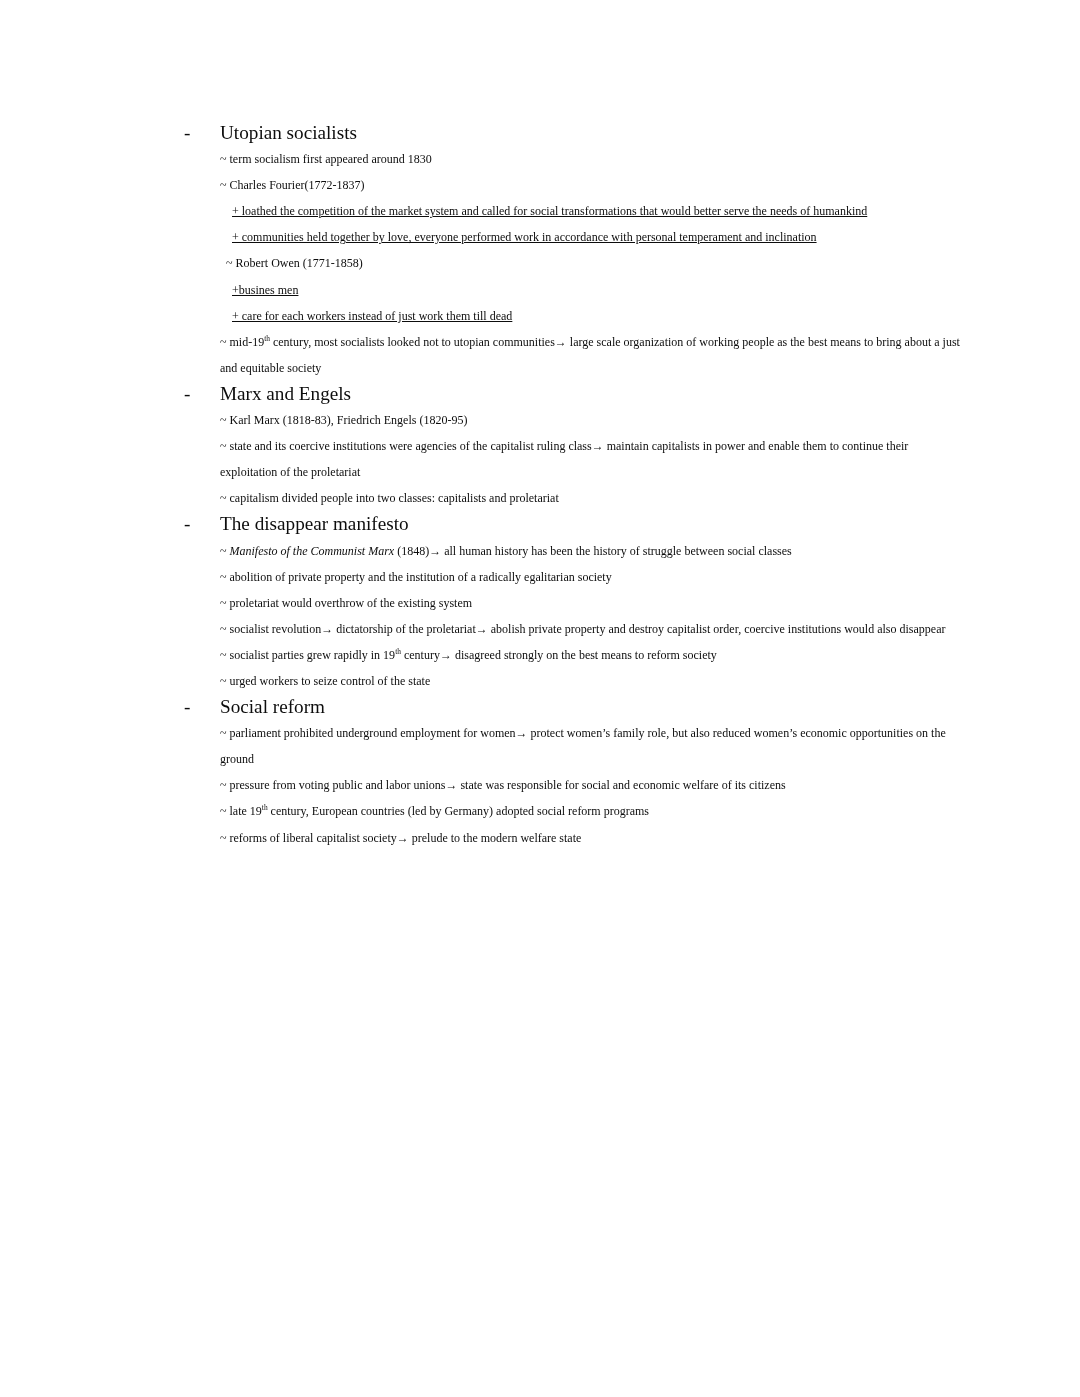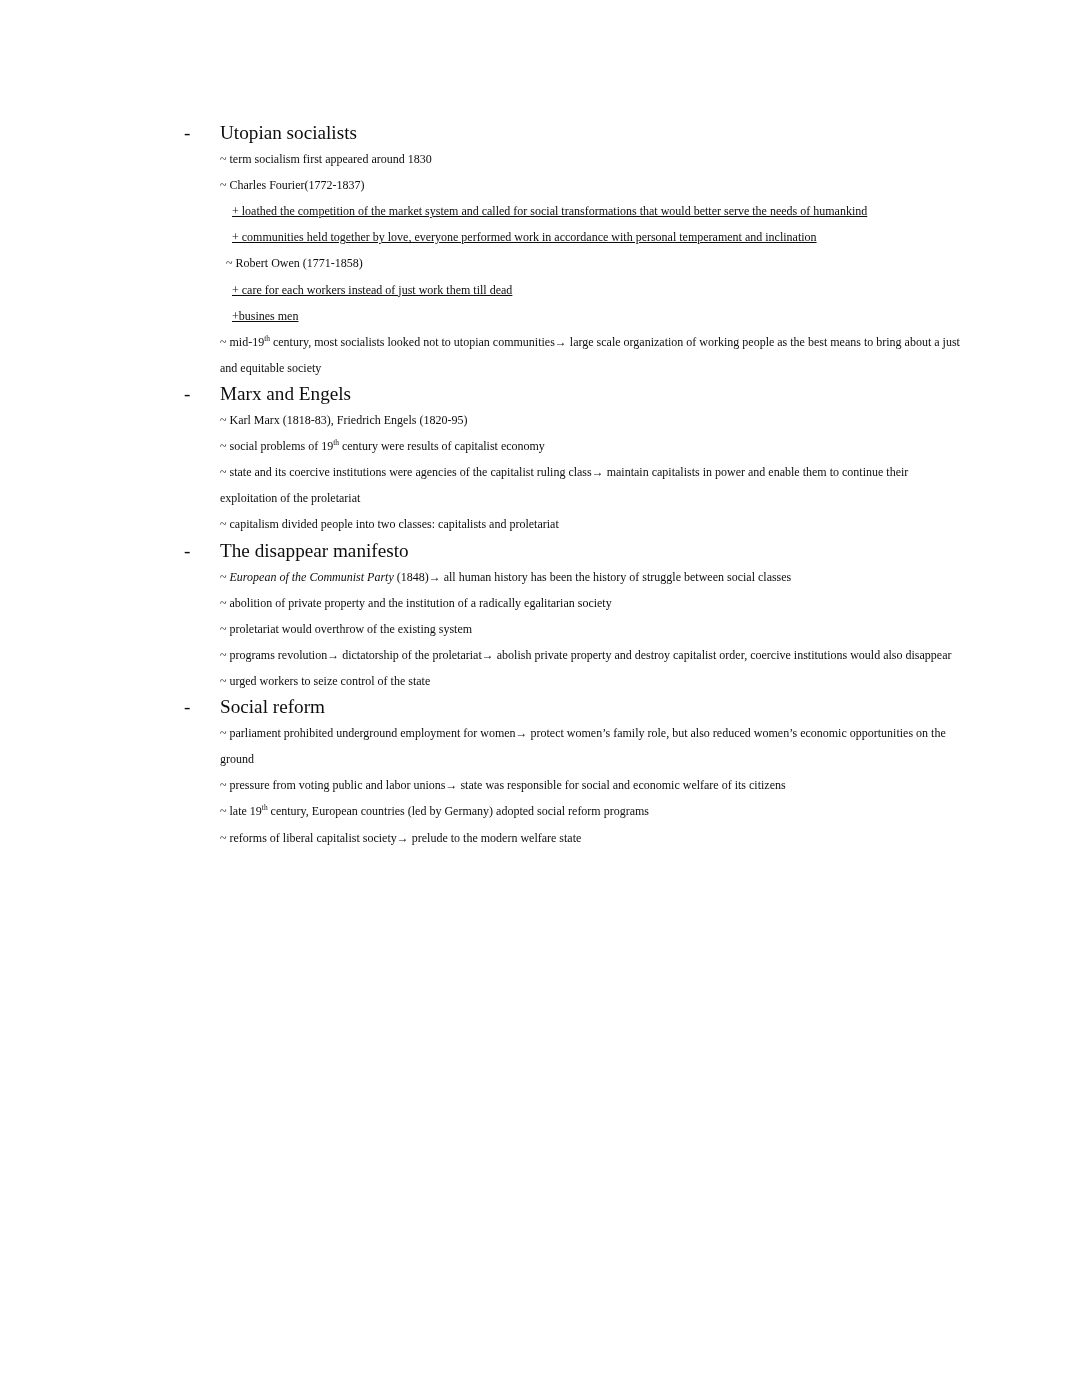--- a/index.html
+++ b/index.html
@@ -76,43 +76,43 @@
       <div class="section">
         <div class="bullet">
           <span class="dash">-</span>
           <span class="btext">Utopian socialists</span>
         </div>
         <div class="sub tilde">~ term socialism first appeared around 1830</div>
         <div class="sub tilde">~ Charles Fourier(1772-1837)</div>
         <div class="sub plus">+ loathed the competition of the market system and called for social transformations that would better serve the needs of humankind</div>
         <div class="sub plus">+ communities held together by love, everyone performed work in accordance with personal temperament and inclination</div>
         <div class="sub tilde-deep">~ Robert Owen (1771-1858)</div>
+        <div class="sub plus">+busines men</div>
         <div class="sub plus">+ care for each workers instead of just work them till dead</div>
-        <div class="sub plus">+busines men</div>
         <div class="sub tilde">~ mid-19<sup>th</sup> century, most socialists looked not to utopian communities→ large scale organization of working people as the best means to bring about a just and equitable society</div>
       </div>
       <div class="section">
         <div class="bullet">
           <span class="dash">-</span>
           <span class="btext">Marx and Engels</span>
         </div>
         <div class="sub tilde">~ Karl Marx (1818-83), Friedrich Engels (1820-95)</div>
-        <div class="sub tilde">~ social problems of 19<sup>th</sup> century were results of capitalist economy</div>
         <div class="sub tilde">~ state and its coercive institutions were agencies of the capitalist ruling class→ maintain capitalists in power and enable them to continue their exploitation of the proletariat</div>
         <div class="sub tilde">~ capitalism divided people into two classes: capitalists and proletariat</div>
       </div>
       <div class="section">
         <div class="bullet">
           <span class="dash">-</span>
           <span class="btext">The disappear manifesto</span>
         </div>
-        <div class="sub tilde">~ <i>European of the Communist Party</i> (1848)→ all human history has been the history of struggle between social classes</div>
+        <div class="sub tilde">~ <i>Manifesto of the Communist Marx</i> (1848)→ all human history has been the history of struggle between social classes</div>
         <div class="sub tilde">~ abolition of private property and the institution of a radically egalitarian society</div>
         <div class="sub tilde">~ proletariat would overthrow of the existing system</div>
-        <div class="sub tilde">~ programs revolution→ dictatorship of the proletariat→ abolish private property and destroy capitalist order, coercive institutions would also disappear</div>
+        <div class="sub tilde">~ socialist revolution→ dictatorship of the proletariat→ abolish private property and destroy capitalist order, coercive institutions would also disappear</div>
+        <div class="sub tilde">~ socialist parties grew rapidly in 19<sup>th</sup> century→ disagreed strongly on the best means to reform society</div>
         <div class="sub tilde">~ urged workers to seize control of the state</div>
       </div>
       <div class="section">
         <div class="bullet">
           <span class="dash">-</span>
           <span class="btext">Social reform</span>
         </div>
         <div class="sub tilde">~ parliament prohibited underground employment for women→ protect women’s family role, but also reduced women’s economic opportunities on the ground</div>
         <div class="sub tilde">~ pressure from voting public and labor unions→ state was responsible for social and economic welfare of its citizens</div>
         <div class="sub tilde">~ late 19<sup>th</sup> century, European countries (led by Germany) adopted social reform programs</div>

